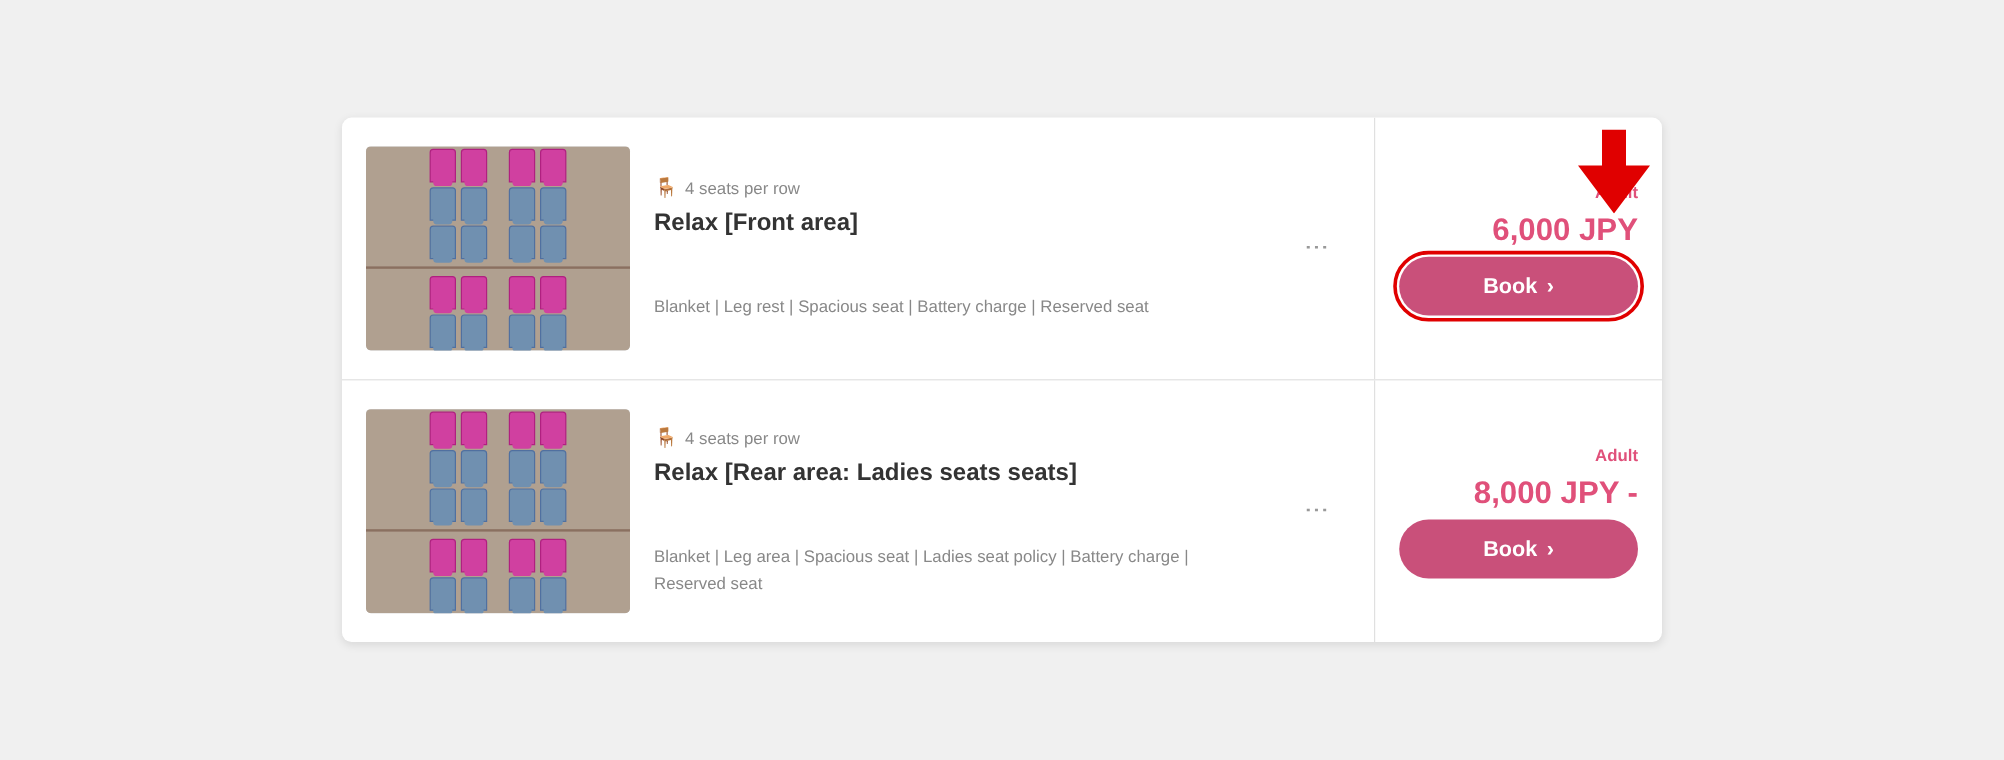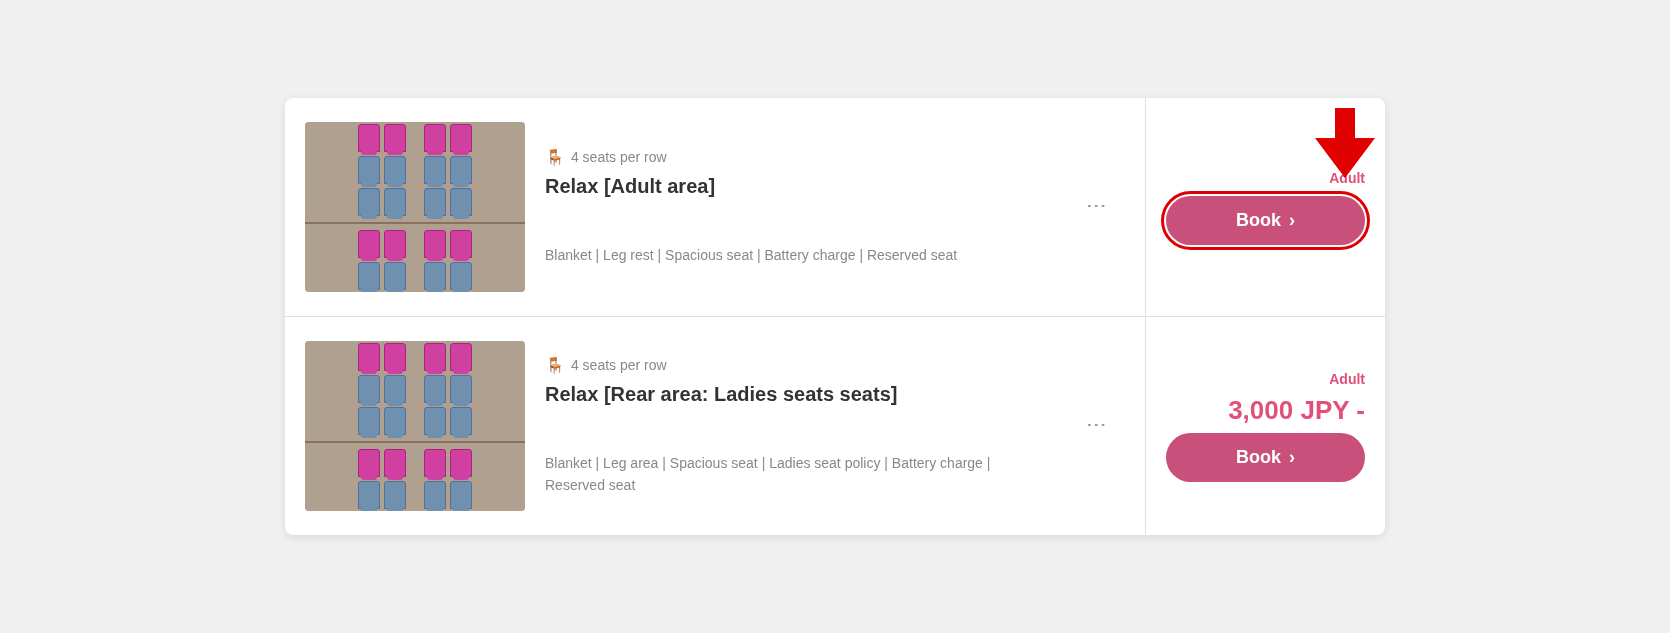--- a/index.html
+++ b/index.html
@@ -232,35 +232,36 @@
             <div class="seat"></div>
           </div>
         </div>
       </div>
 
       <div class="info-section">
         <div class="seats-per-row">
           <span class="seat-icon">🪑</span>
           <span>4 seats per row</span>
         </div>
-        <div class="title">Relax [Adult area]</div>
+        <div class="title">Relax [Front area]</div>
         <div class="amenities">Blanket | Leg rest | Spacious seat | Battery charge | Reserved seat</div>
       </div>
 
       <div class="more-btn">⋮</div>
     </div>
 
     <div class="right-section">
 
       <div class="red-arrow">
         <svg width="60" height="70" viewBox="0 0 60 70">
           <polygon points="30,70 0,30 20,30 20,0 40,0 40,30 60,30" fill="#e00000"></polygon>
         </svg>
       </div>
       <div class="price-label">Adult</div>
+      <div class="price-value">6,000 JPY</div>
       <button class="book-btn book-btn-highlighted">
         <span>Book</span>
         <span>›</span>
       </button>
     </div>
   </div>
 
   <div class="row">
     <div class="left-section">
 
@@ -312,20 +313,20 @@
         </div>
         <div class="title">Relax [Rear area: Ladies seats seats]</div>
         <div class="amenities">Blanket | Leg area | Spacious seat | Ladies seat policy | Battery charge | Reserved seat</div>
       </div>
 
       <div class="more-btn">⋮</div>
     </div>
 
     <div class="right-section">
       <div class="price-label">Adult</div>
-      <div class="price-value">3,000 JPY -</div>
+      <div class="price-value">8,000 JPY -</div>
       <button class="book-btn">
         <span>Book</span>
         <span>›</span>
       </button>
     </div>
   </div>
 </div>
 
 </body></html>

